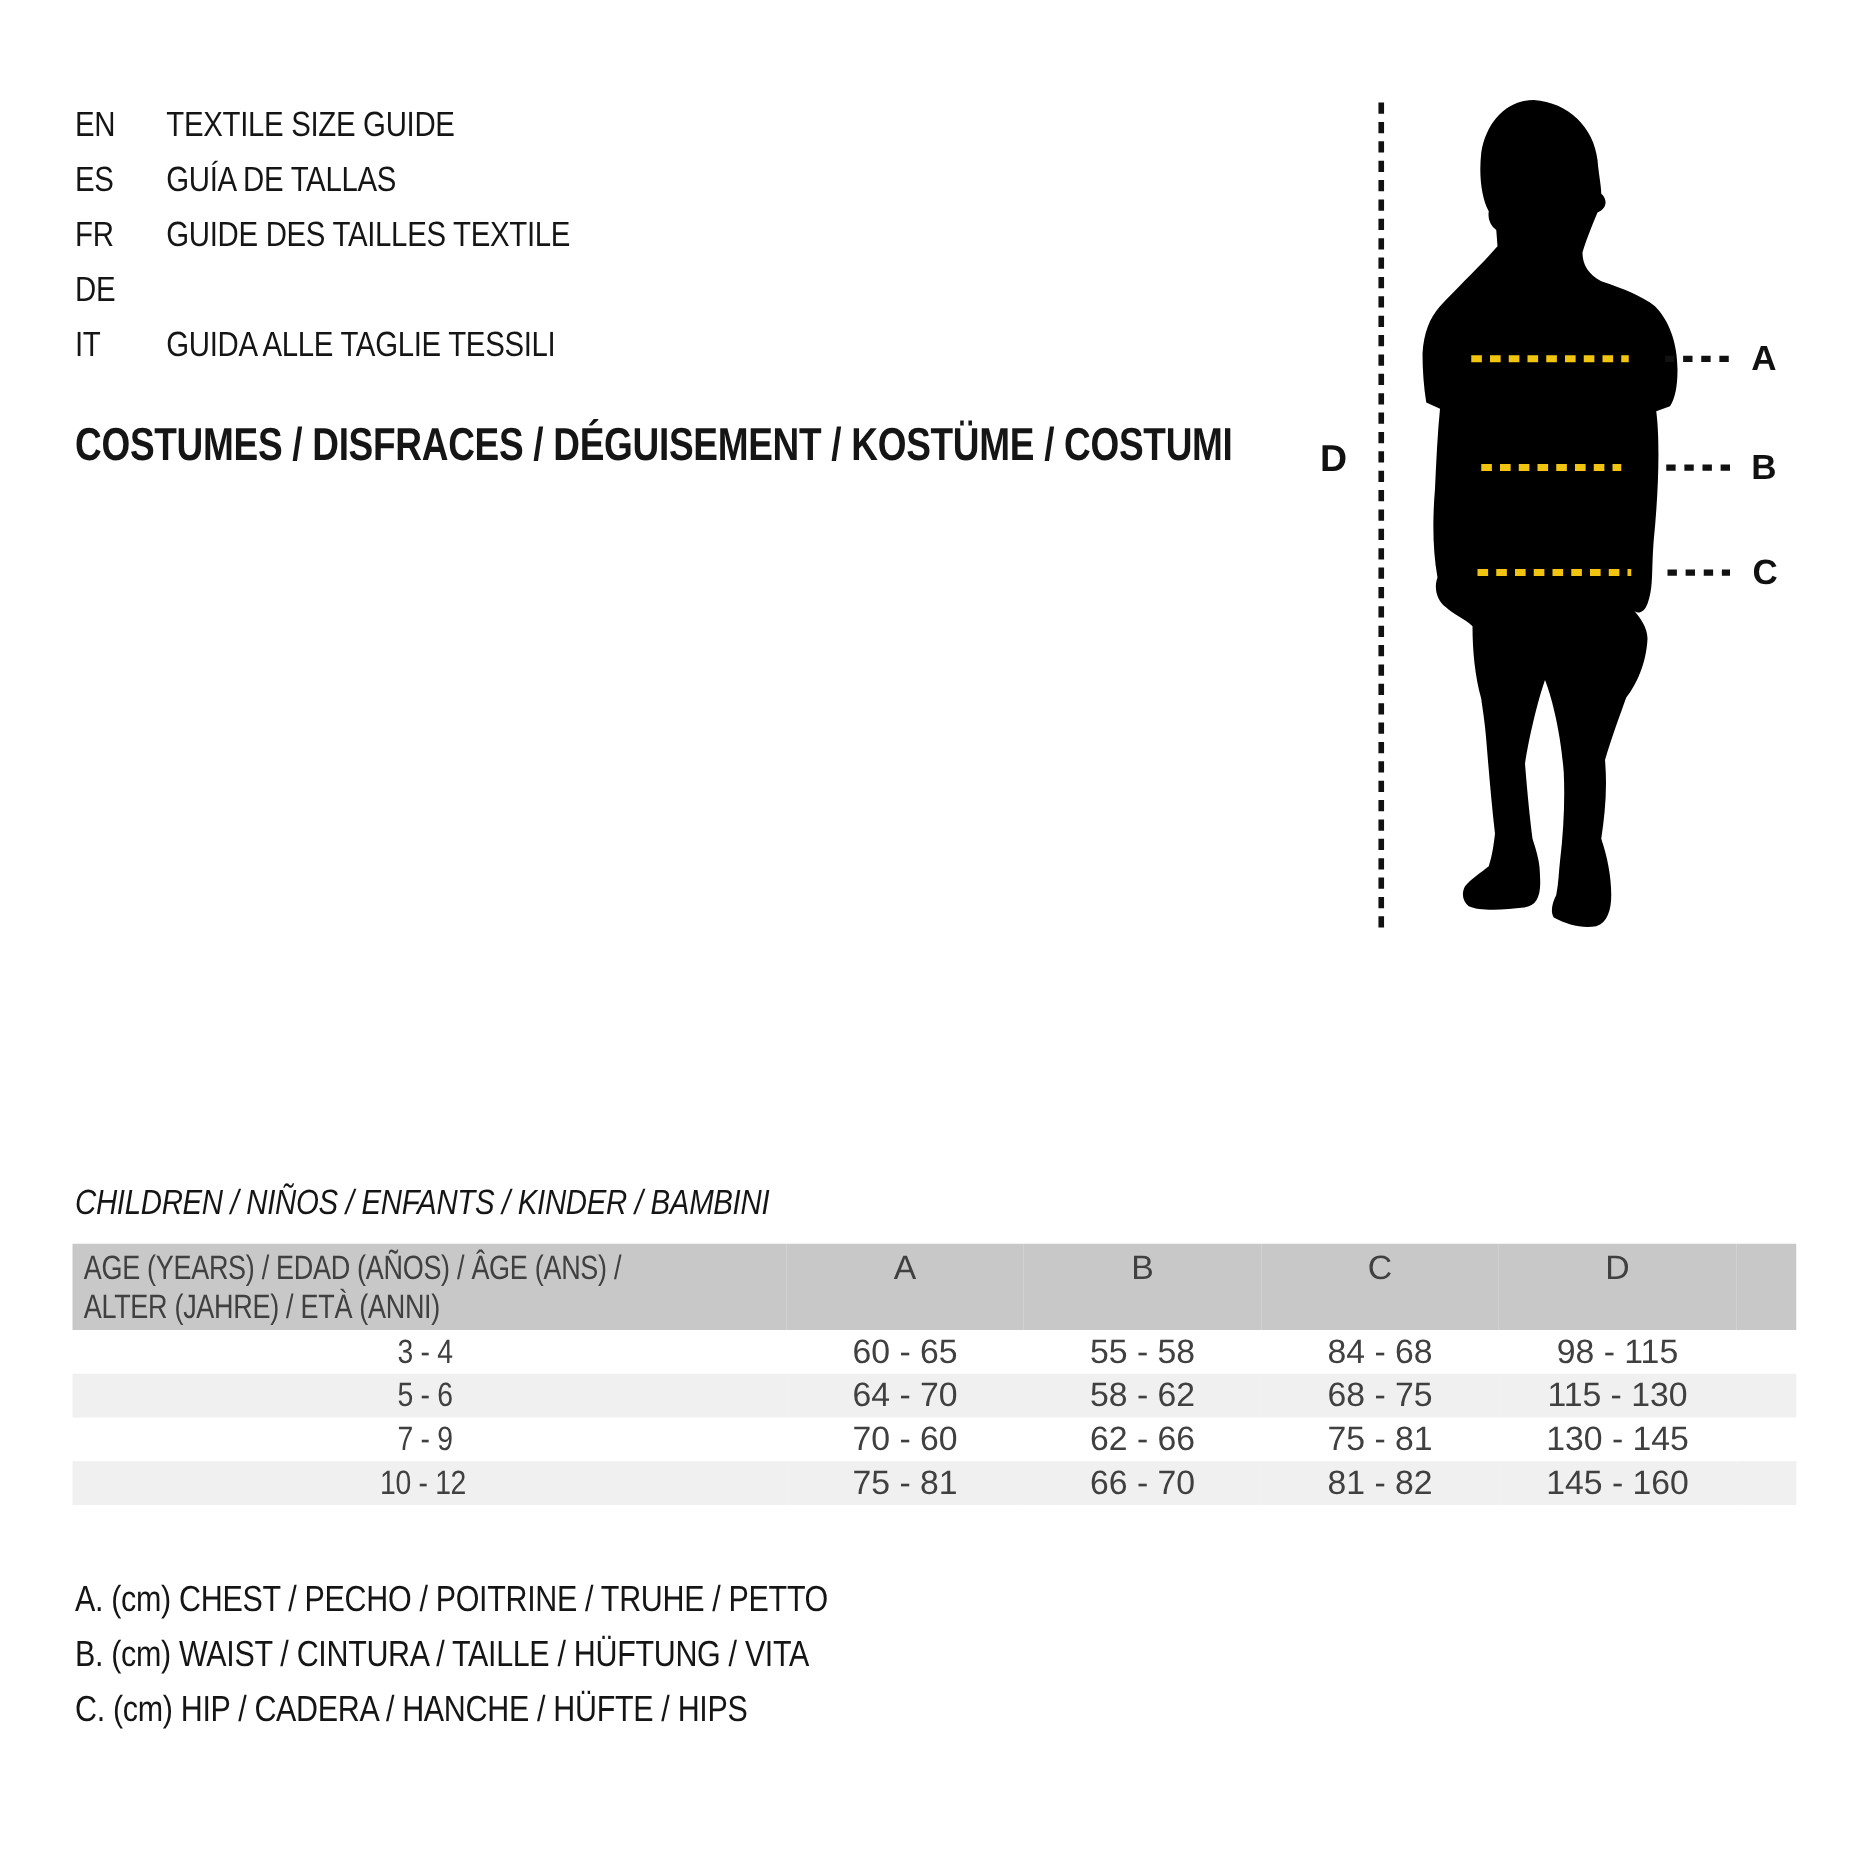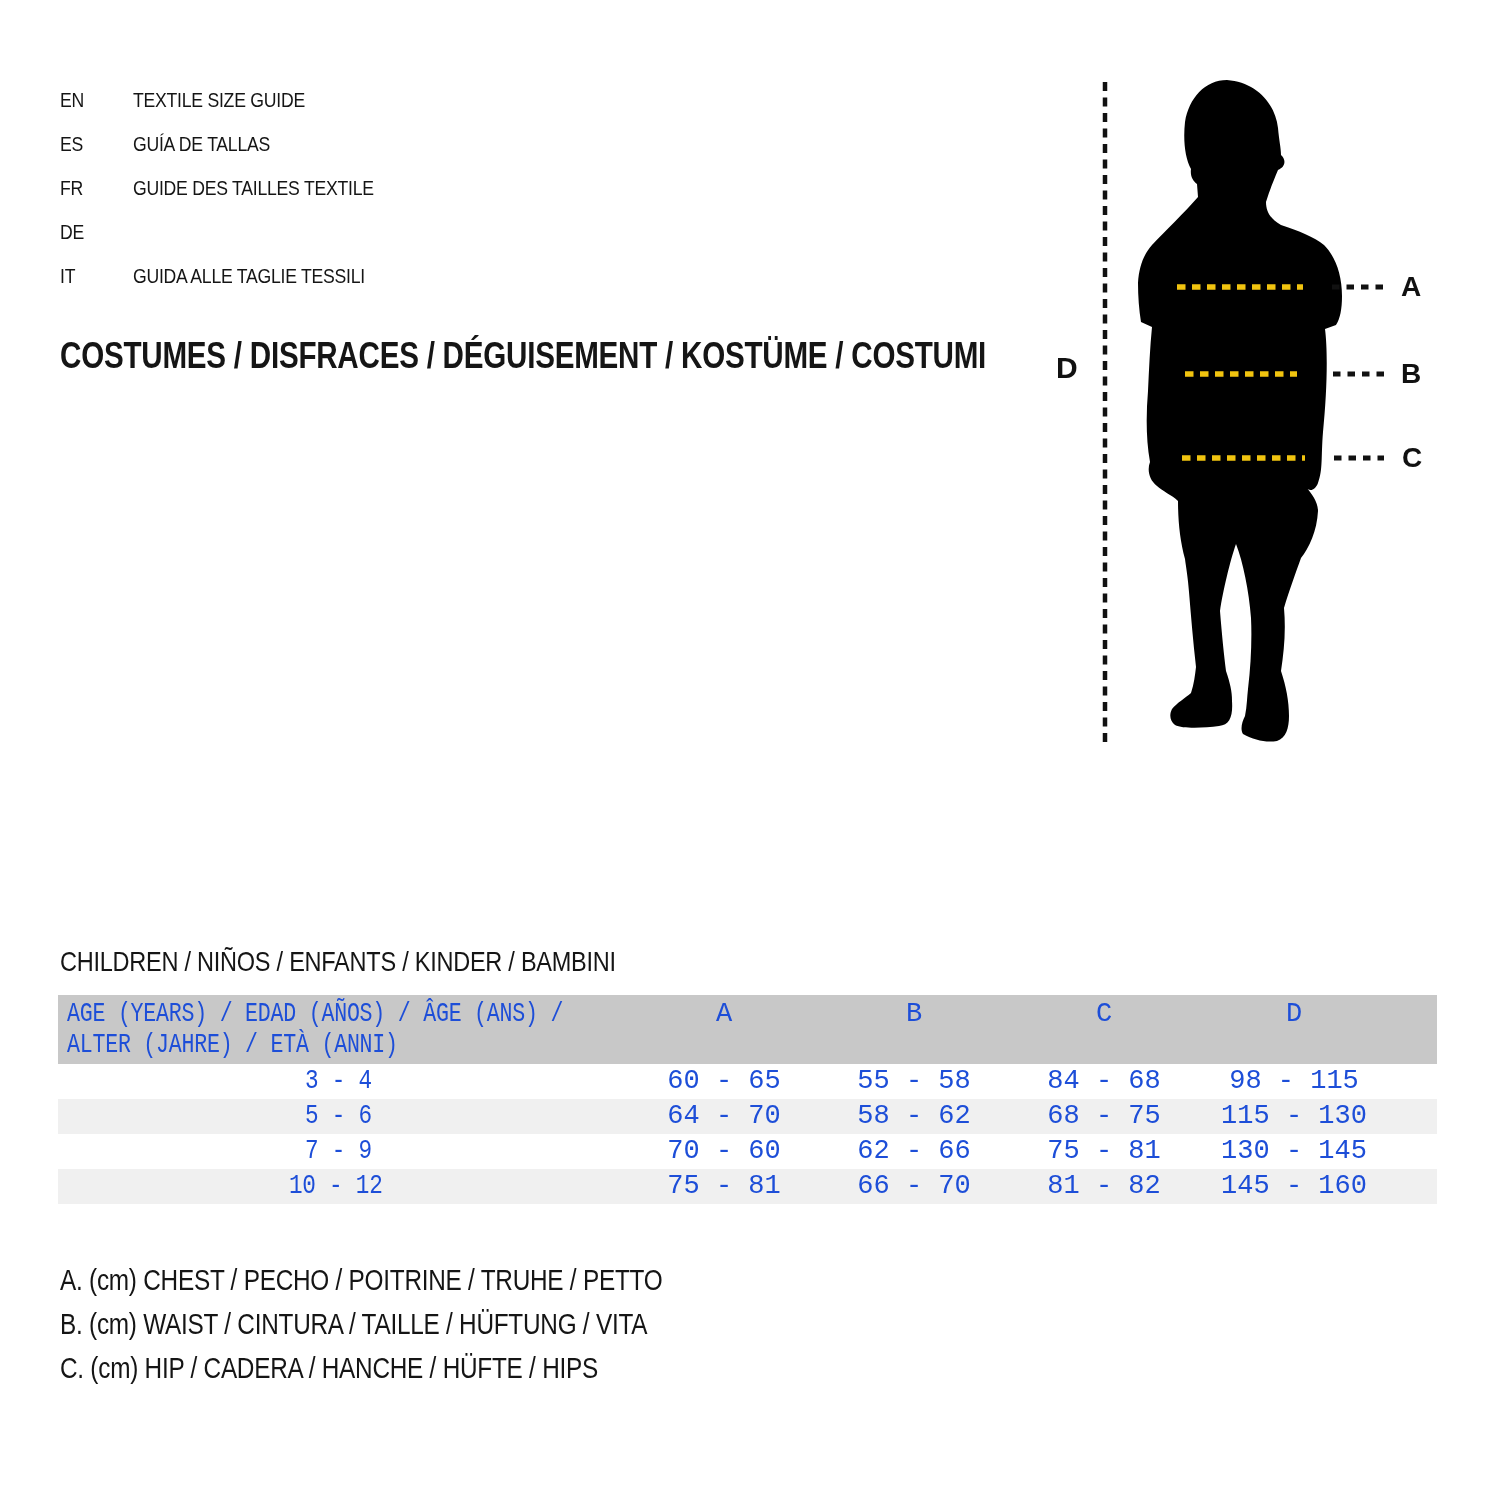--- a/index.html
+++ b/index.html
@@ -10,41 +10,41 @@
     font-family:"Liberation Sans","DejaVu Sans",sans-serif;
     color:#151515;
     overflow:hidden;
   }
   
   .cx{display:inline-block;transform:scaleX(0.84);transform-origin:0 50%;white-space:nowrap;letter-spacing:-0.3px;}
   .cxh{display:block;transform:scaleX(0.80);transform-origin:0 50%;white-space:nowrap;letter-spacing:-0.3px;}
 
   
   .lang-list{position:absolute;left:60px;top:78px;}
-  .lang-row{display:flex;height:44px;align-items:center;font-size:21px;}
+  .lang-row{display:flex;height:44px;align-items:center;font-size:28px;}
   .lang-code{width:73px;flex:0 0 73px;}
 
   
   .main-title{position:absolute;left:60px;top:335px;font-size:37px;font-weight:700;line-height:42px;}
   .main-title .cx{transform:scaleX(0.80);}
 
   
   .figure{position:absolute;left:1050px;top:70px;width:410px;height:690px;}
   .mlabel{position:absolute;font-weight:700;font-size:28px;line-height:32px;color:#111;}
   .mlabel-d{left:1056px;top:352px;font-size:30px;}
   .mlabel-a{left:1401px;top:271px;}
   .mlabel-b{left:1401px;top:358px;}
   .mlabel-c{left:1402px;top:442px;}
 
   
-  .section-title{position:absolute;left:60px;top:946px;font-size:28px;line-height:32px;}
+  .section-title{position:absolute;left:60px;top:946px;font-size:28px;line-height:32px;font-style:italic;}
   .size-table{
     position:absolute;left:58px;top:995px;width:1379px;
     border-collapse:collapse;table-layout:fixed;
-    font-size:27px;color:#1d4ed8;font-family:Liberation Mono, monospace;
+    font-size:27px;color:#404040;
   }
   .size-table th{
     background:#C8C8C8;font-weight:normal;vertical-align:top;
     padding:4px 0 0 0;height:65px;line-height:31px;text-align:center;
   }
   .size-table th.age-h{text-align:left;padding-left:9px;}
   .size-table td{height:35px;padding:0;text-align:center;line-height:35px;}
   .size-table td.age{text-align:center;padding-left:2px;}
   .size-table tbody tr:nth-child(even){background:#F0F0F0;}
 

